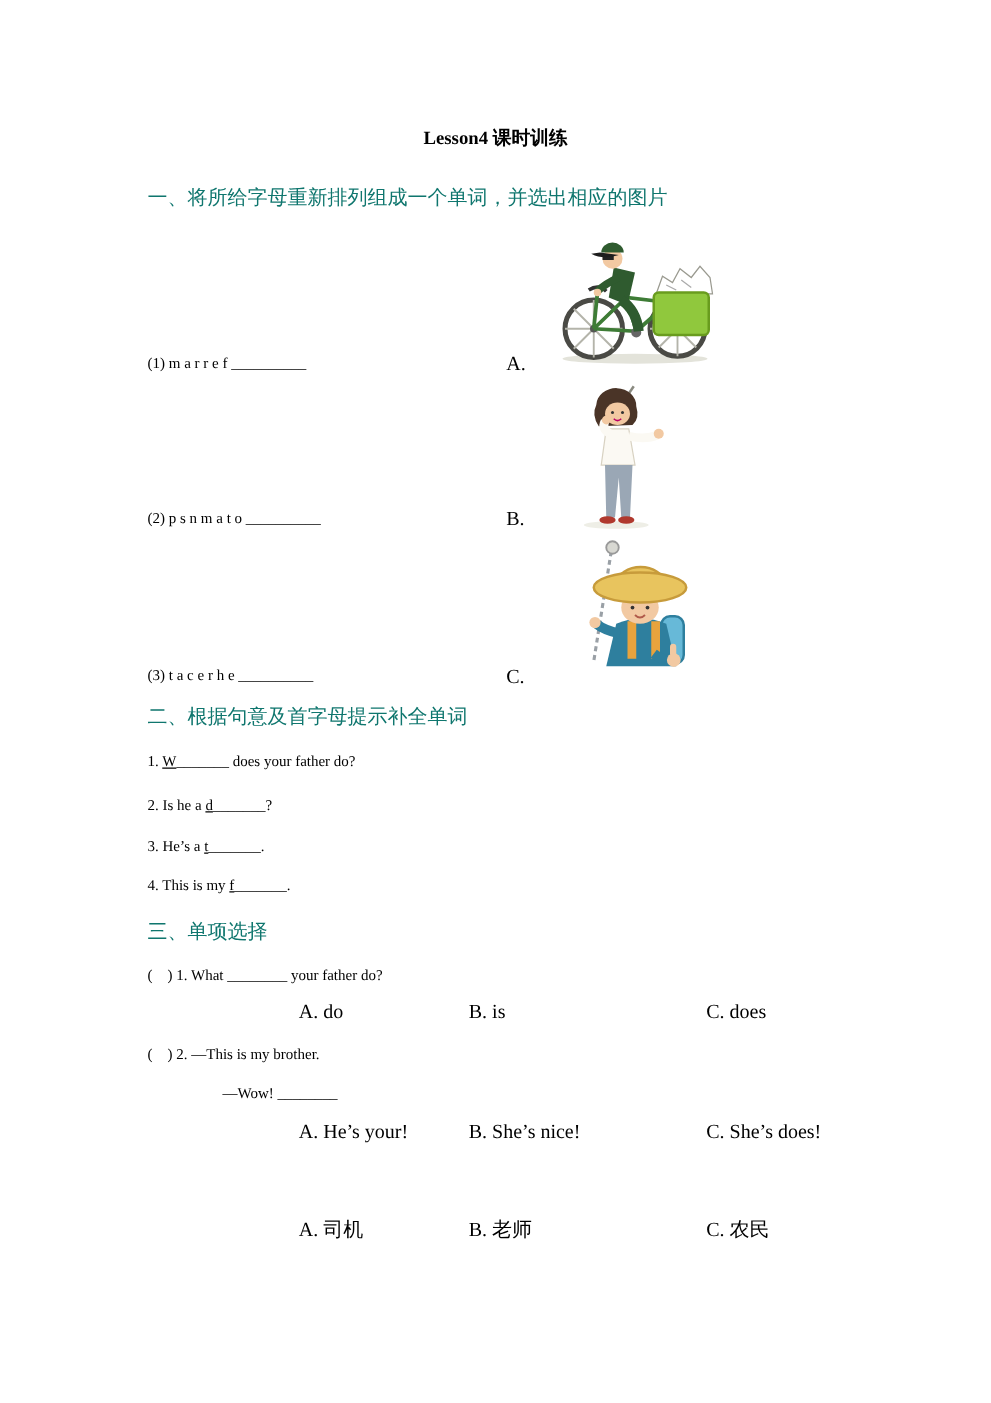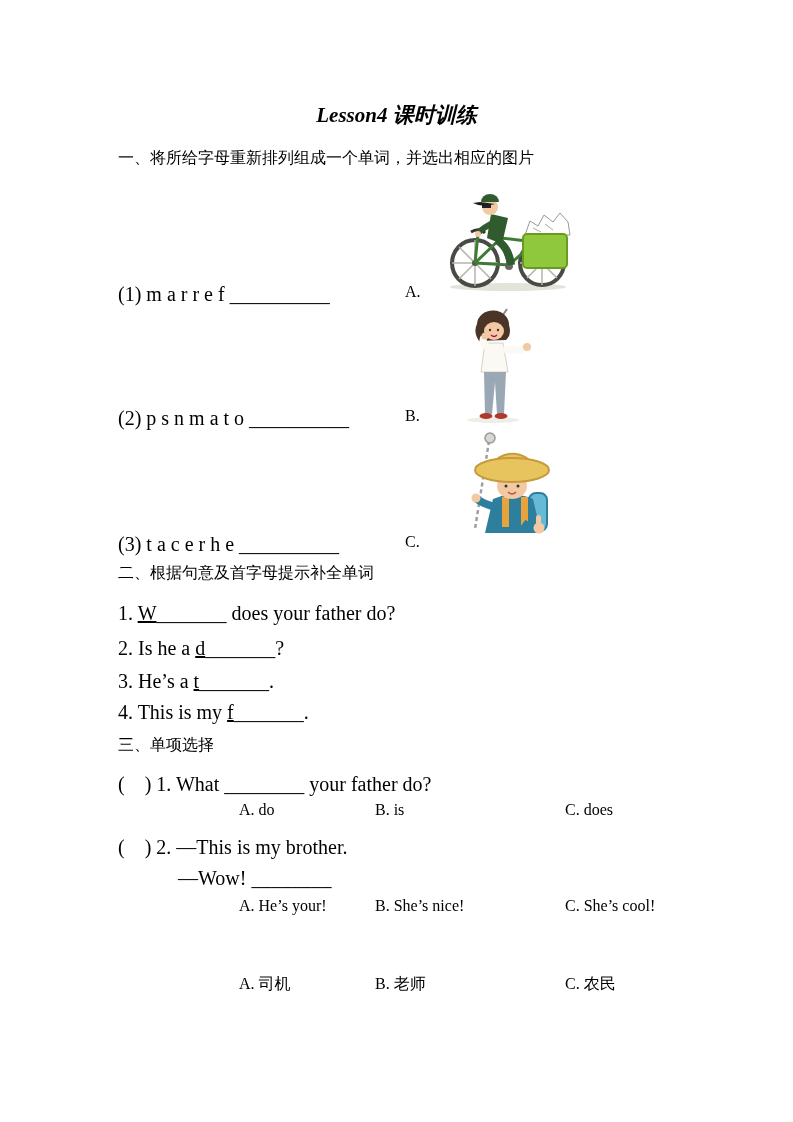--- a/index.html
+++ b/index.html
@@ -7,31 +7,30 @@
     position:relative;
     width:793px;height:1122px;
     background:#ffffff;
     color:#000;
     font-family:"Liberation Serif","DejaVu Serif",serif;
     font-size:16px;
     overflow:hidden;
   }
   .title{
     position:absolute;top:101px;left:0;width:100%;
-    text-align:center;font-weight:bold;font-size:21px;
+    text-align:center;font-weight:bold;font-size:15px;
     font-family:"Liberation Serif","DejaVu Serif",serif;
-    font-style:italic;
   }
   .sec-heading{
     position:absolute;left:118px;
     font-family:"Liberation Sans","DejaVu Sans",sans-serif;
-    font-size:16px;color:#000000;white-space:pre;
+    font-size:16px;color:#0f766e;white-space:pre;
   }
   .line{
-    position:absolute;left:118px;font-size:20px;white-space:pre;
+    position:absolute;left:118px;font-size:12px;white-space:pre;
   }
   .indent{left:178px;}
   .opt-letter{
     position:absolute;left:405px;font-size:16px;
   }
   .opt-a{position:absolute;left:196px;white-space:pre;margin-left:43px;}
   .opt-b{position:absolute;left:375px;white-space:pre;}
   .opt-c{position:absolute;left:565px;white-space:pre;}
   .blank{white-space:pre;}
   .u{text-decoration:underline;}
@@ -151,21 +150,21 @@
     <span class="opt-a" style="top:801px">A. do</span>
     <span class="opt-b" style="top:801px">B. is</span>
     <span class="opt-c" style="top:801px">C. does</span>
   </div>
 
   <div class="line" style="top:836px"><span>(    )</span><span> 2. —This is my brother.</span></div>
   <div class="line indent" style="top:867px">—Wow! ________</div>
   <div>
     <span class="opt-a" style="top:897px">A. He’s your!</span>
     <span class="opt-b" style="top:897px">B. She’s nice!</span>
-    <span class="opt-c" style="top:897px">C. She’s cool!</span>
+    <span class="opt-c" style="top:897px">C. She’s does!</span>
   </div>
 
   <div>
     <span class="opt-a" style="top:974px">A. 司机</span>
     <span class="opt-b" style="top:974px">B. 老师</span>
     <span class="opt-c" style="top:974px">C. 农民</span>
   </div>
 
 
 </div>

